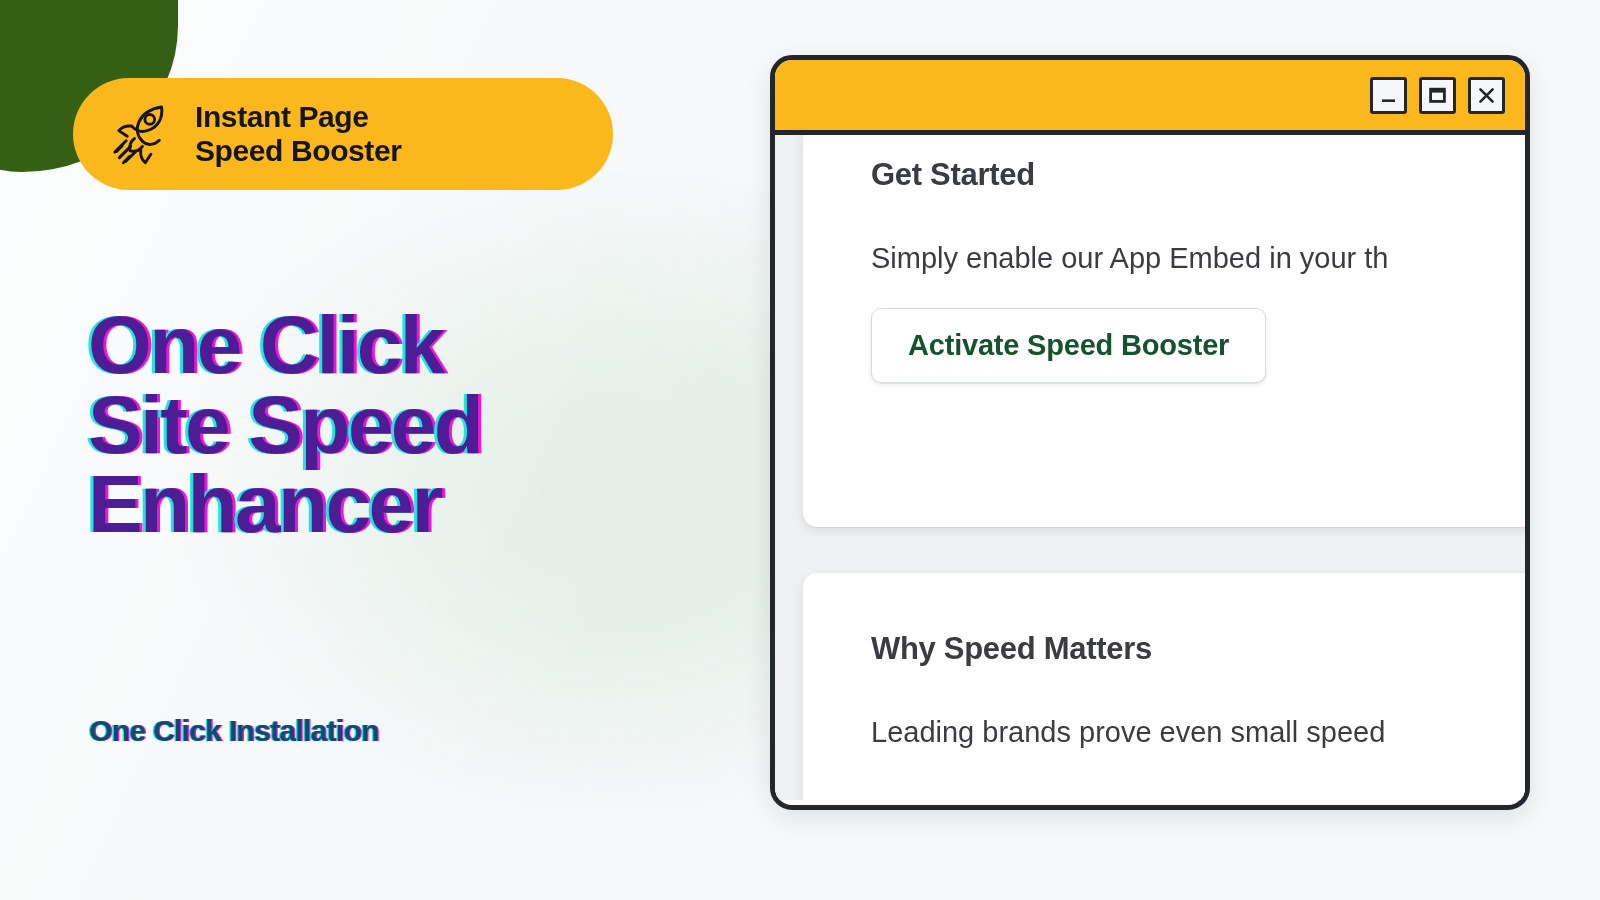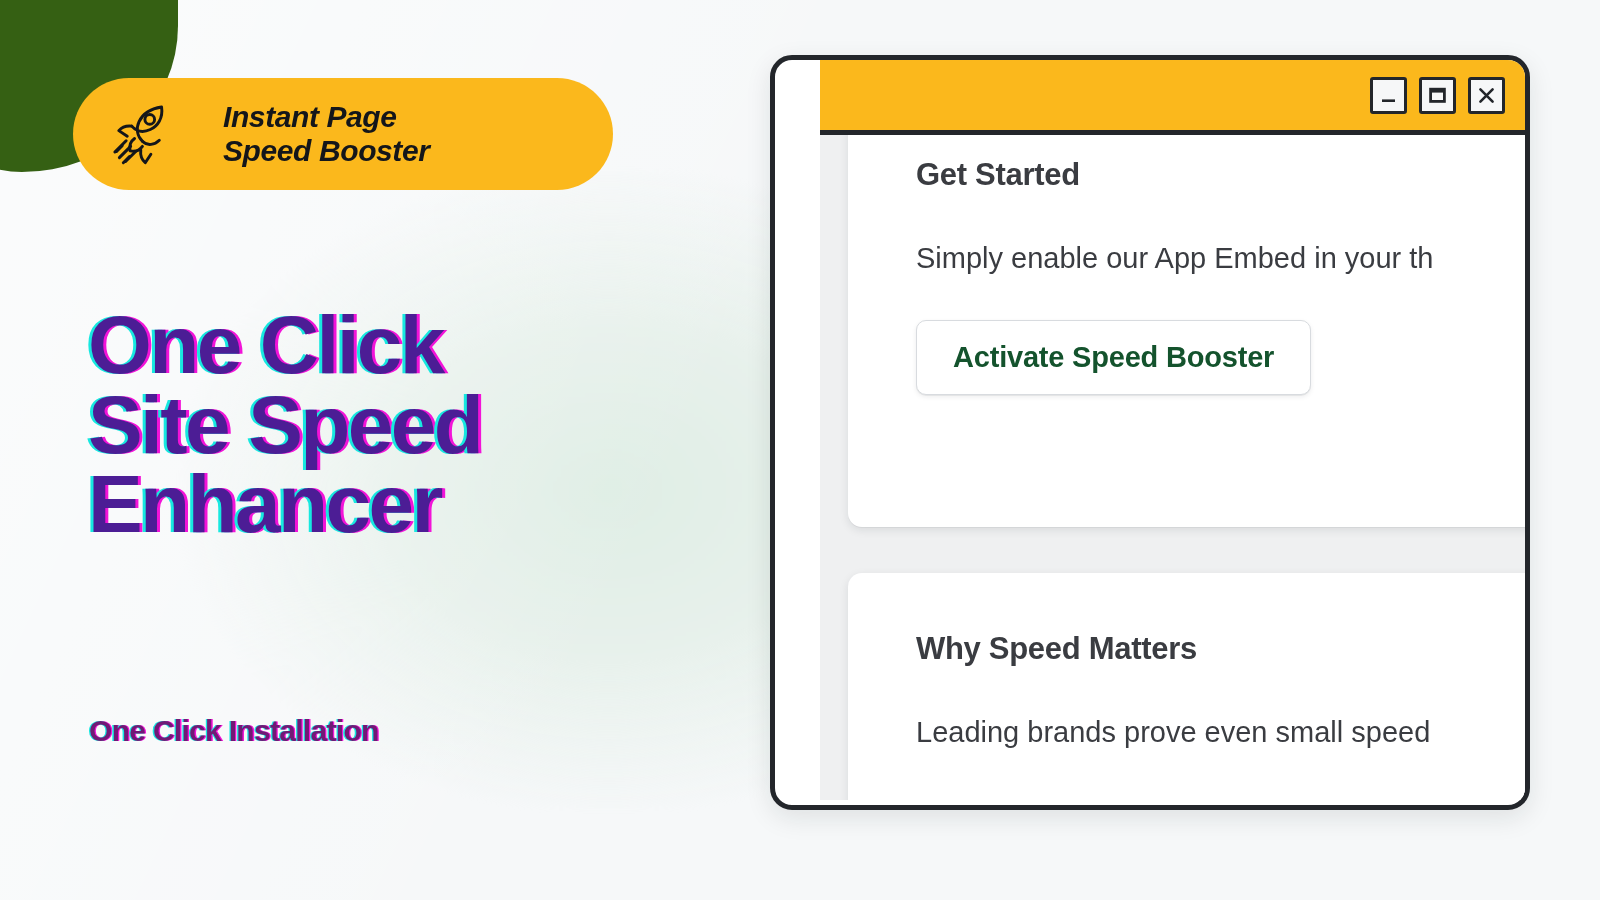--- a/index.html
+++ b/index.html
@@ -43,22 +43,21 @@
 
   
   #brand-pill {
     position:absolute;
     left:73px; top:78px;
     width:540px; height:112px;
     background:#fbb81c;
     border-radius:56px;
     display:flex; align-items:center;
     padding-left:34px;
-    gap:44px;
-    font-style:italic;
+    gap:16px;
   }
   #rocket-icon { width:72px; height:72px; flex:0 0 auto; }
   #brand-text {
     font-size:30px; font-weight:bold;
     line-height:1.12;
     color:#14161a;
     letter-spacing:-0.4px;
     white-space:pre-line;
   }
 
@@ -75,35 +74,34 @@
     text-shadow:-3px 0 0 #17e8e0, 3px 0 0 #f213d8;
   }
 
   
   #subheadline {
     position:absolute;
     left:89px; top:714px;
     font-size:30px;
     font-weight:bold;
     letter-spacing:-0.7px;
-    color:#701a75;
+    color:#0c4a6e;
     text-shadow:-1.3px 0 0 #17e8e0, 1.3px 0 0 #f213d8;
   }
 
   
   #app-window {
     position:absolute;
     left:770px; top:55px;
     width:760px; height:755px;
     border:5px solid #23262b;
     border-radius:22px;
     background:#ffffff;
     overflow:hidden;
     box-shadow:0 8px 26px rgba(20,25,30,.10);
-    padding-left:45px;
   }
   #title-bar {
     height:75px;
     background:#fbb81c;
     border-bottom:5px solid #23262b;
     display:flex; align-items:center; justify-content:flex-end;
     padding-right:20px;
     gap:12px;
   }
   .win-btn {
@@ -140,21 +138,21 @@
     letter-spacing:-0.3px;
   }
   .card-body {
     margin-top:44px;
     font-size:29px;
     color:#3a3c41;
     line-height:1.48;
     white-space:pre;
   }
   #activate-btn {
-    margin-top:40px;
+    margin-top:28px;
     display:inline-block;
     background:#ffffff;
     color:#14532d;
     font-size:29px;
     font-weight:bold;
     letter-spacing:-0.2px;
     padding:20px 36px;
     border:1.5px solid #d8dbdf;
     border-radius:10px;
     box-shadow:0 1px 0 rgba(22,29,37,.06), 0 2px 5px rgba(22,29,37,.08);

